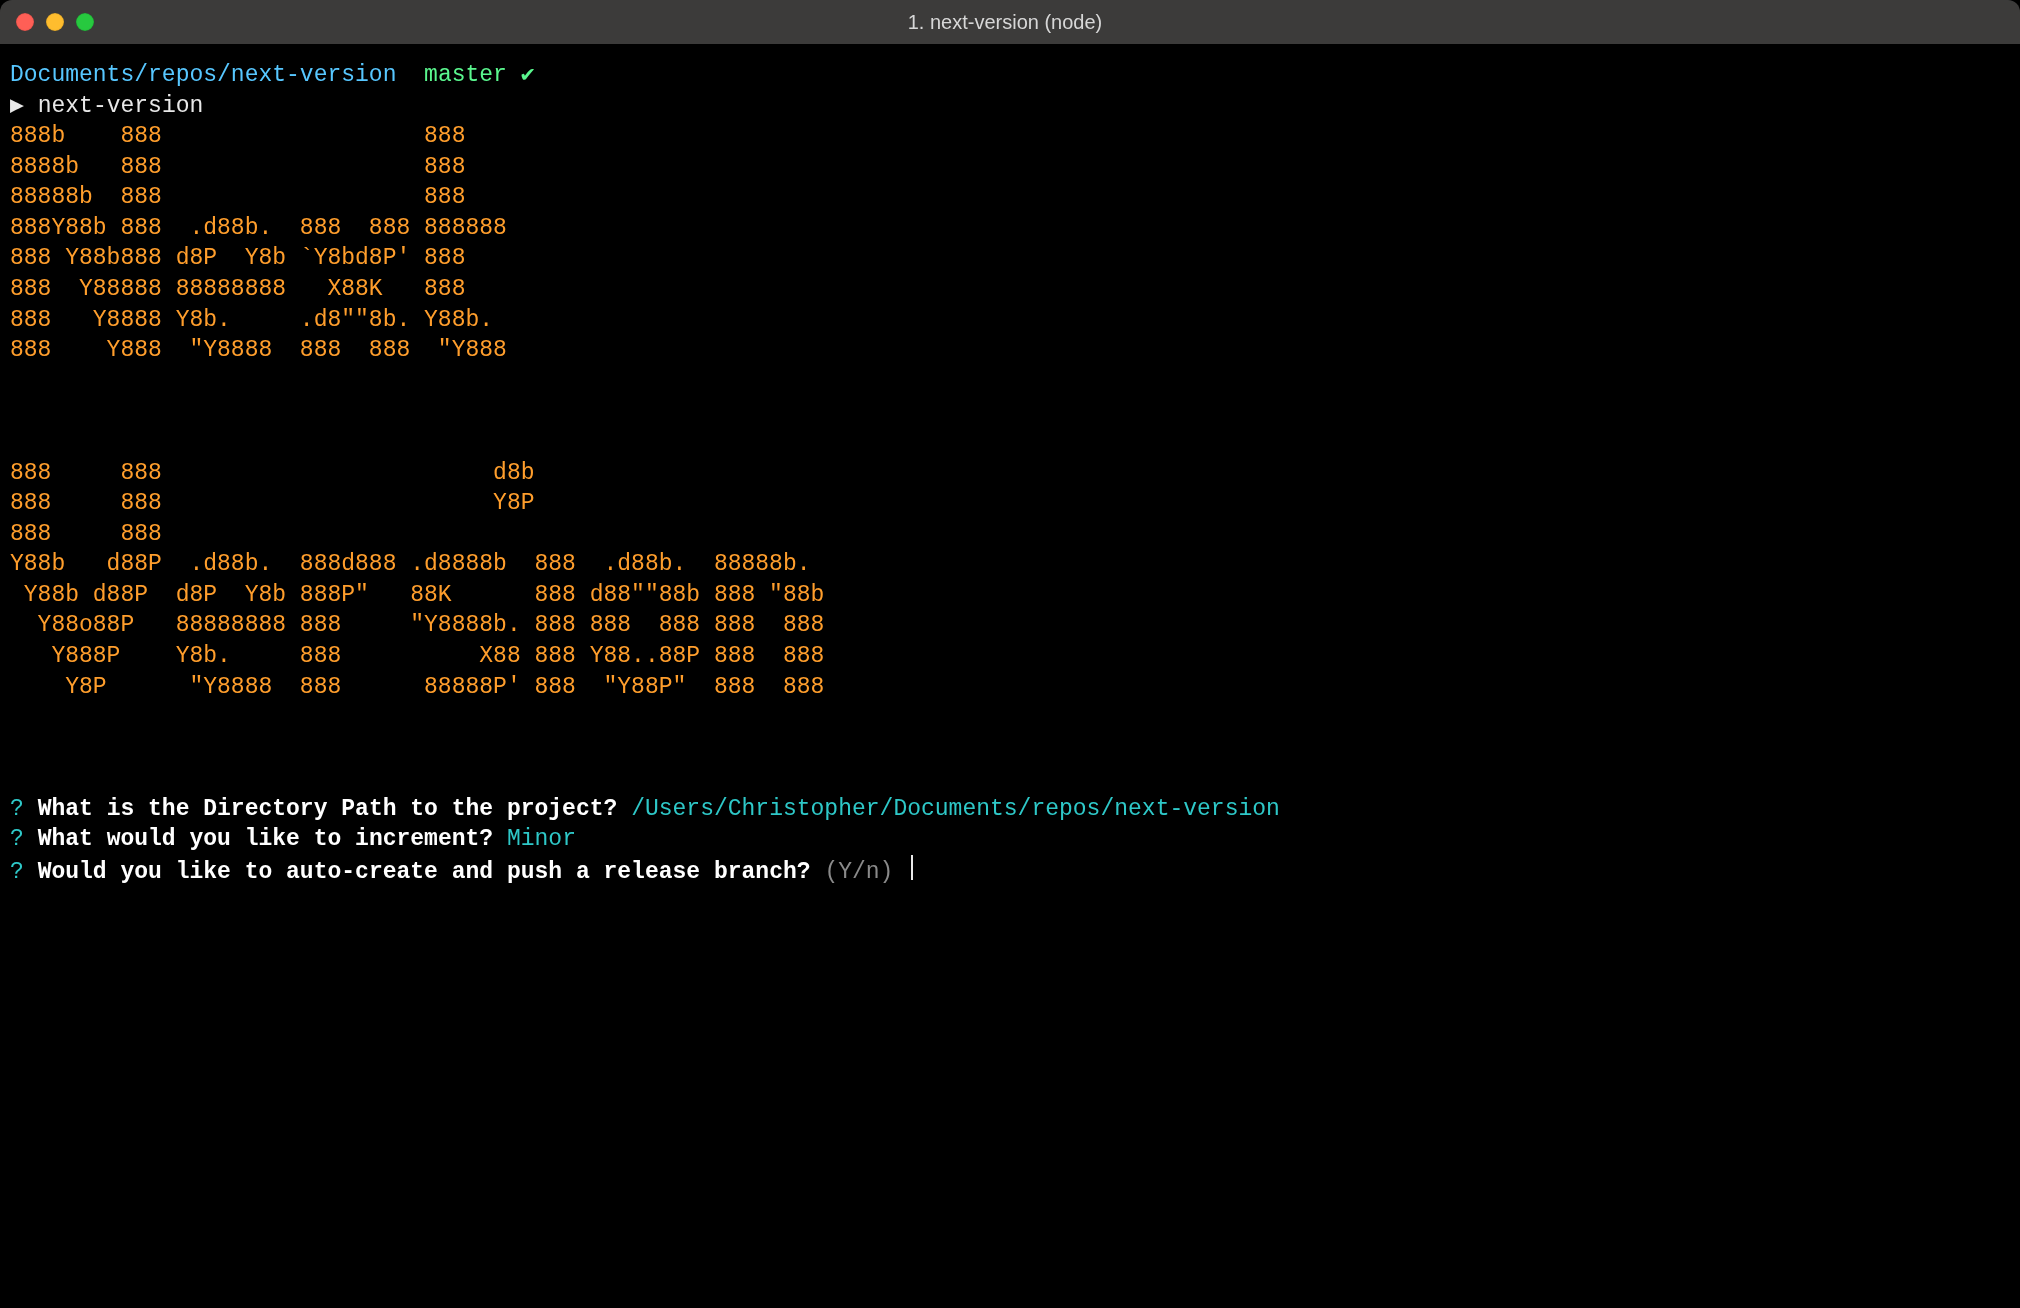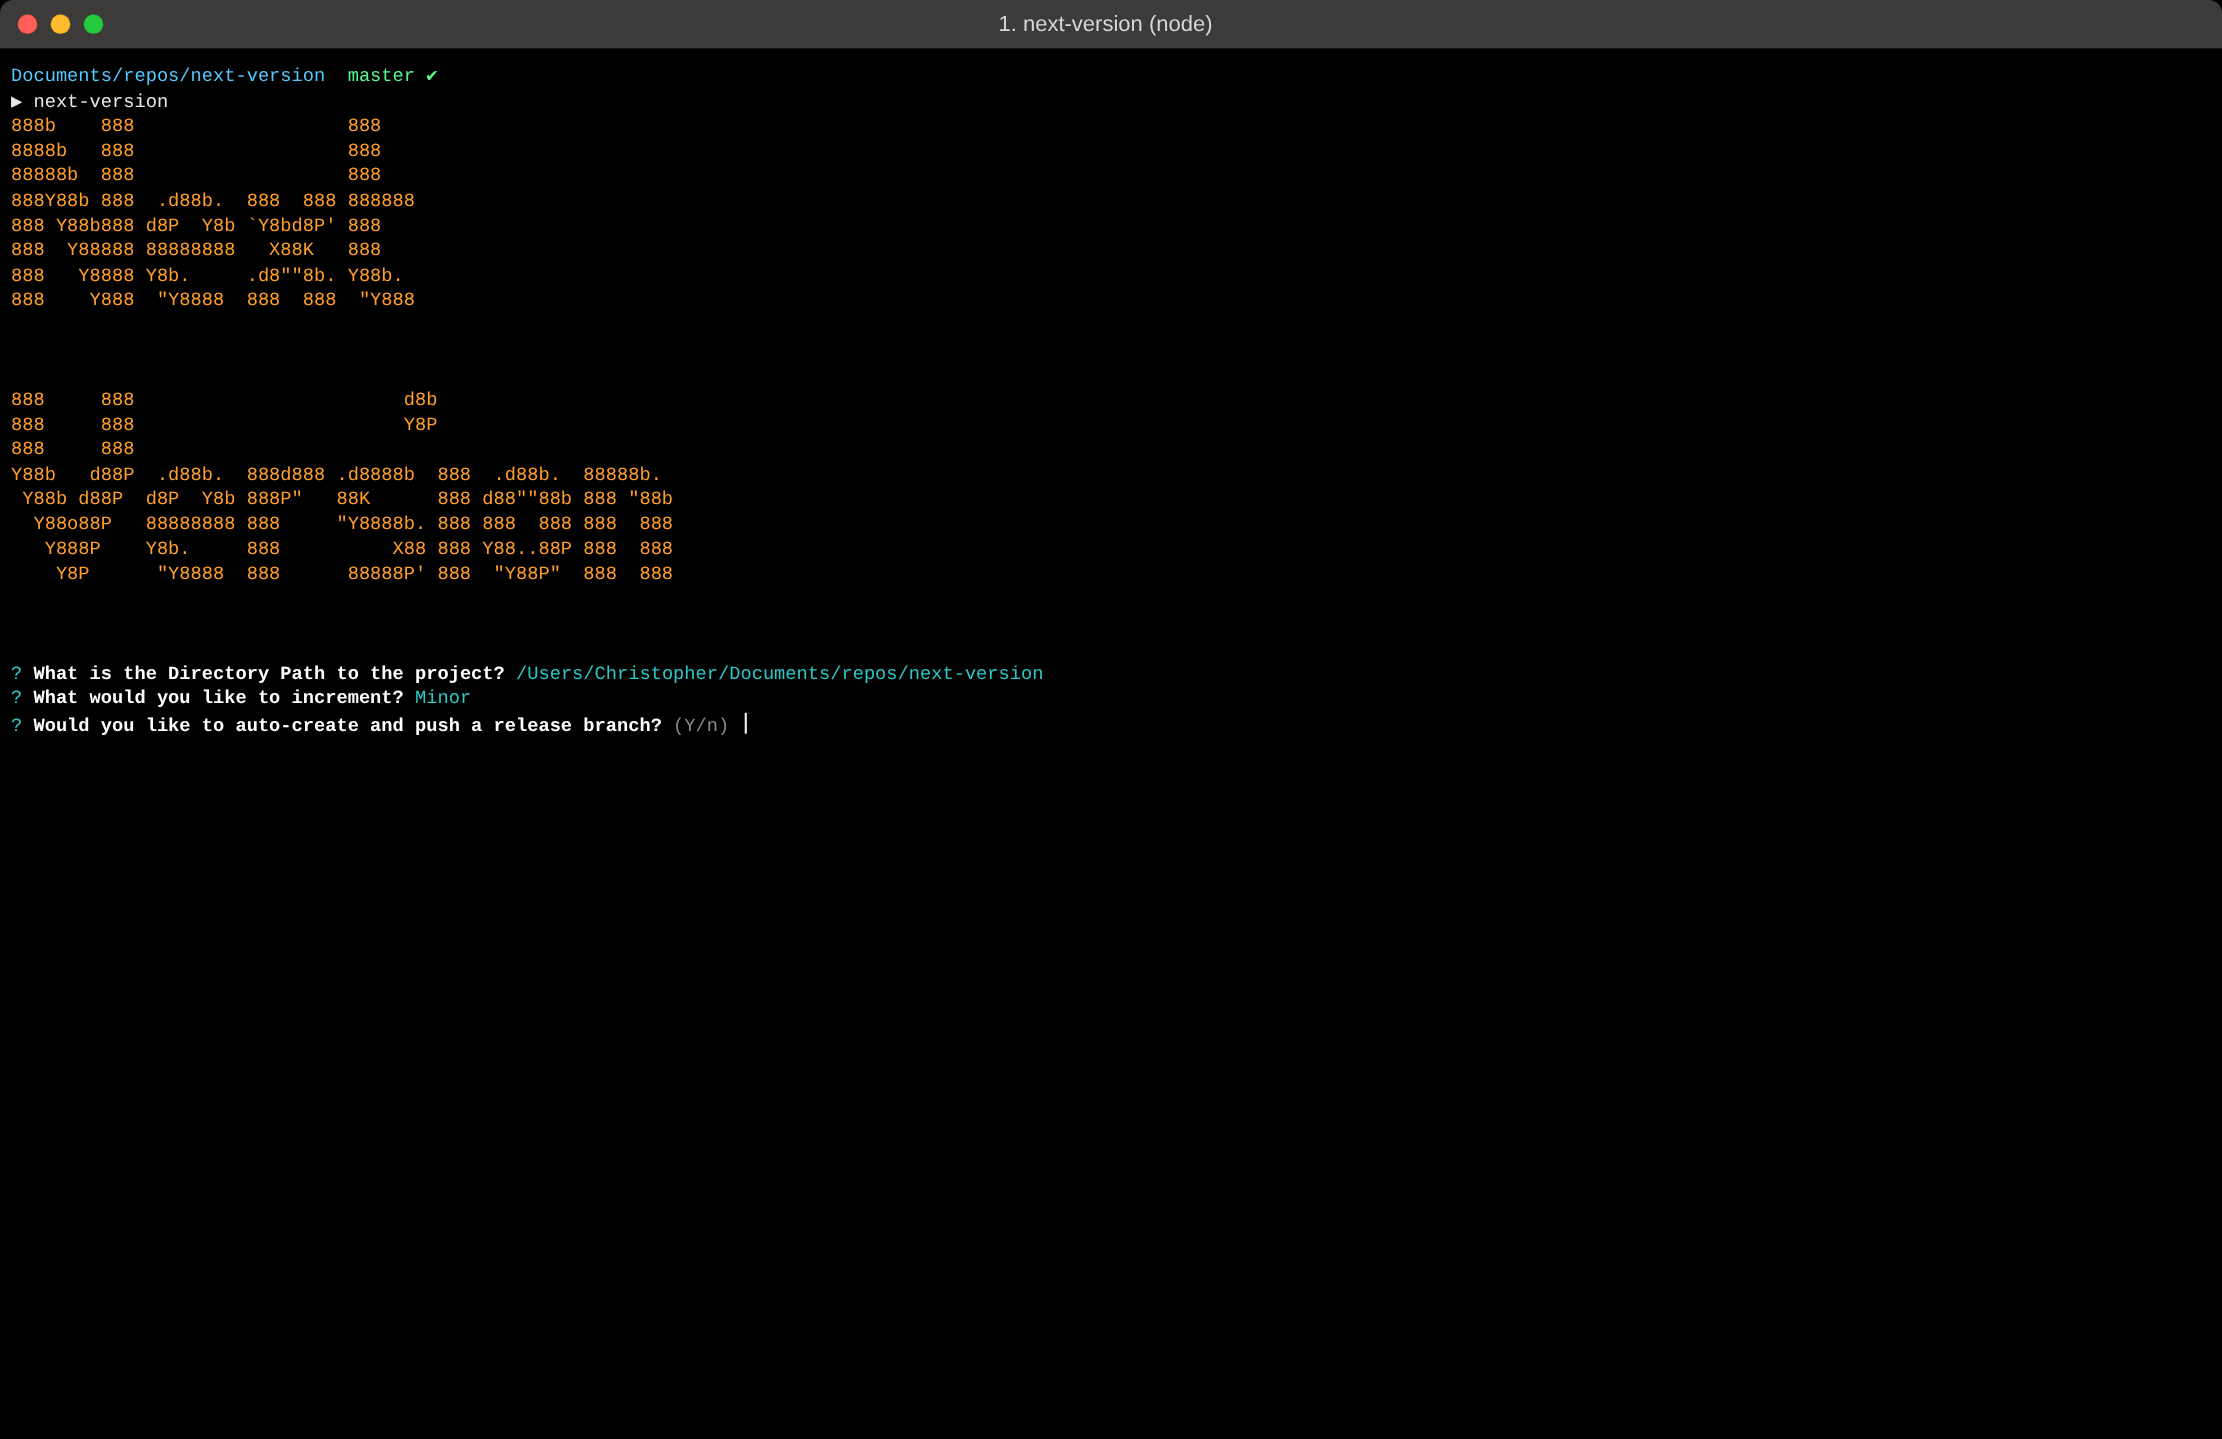--- a/index.html
+++ b/index.html
@@ -51,21 +51,21 @@
     font-size: 20px;
     color: #d7d7d7;
     pointer-events: none;
   }
   .terminal {
     position: absolute;
     top: 44px;
     left: 0; right: 0; bottom: 0;
     background: #000;
     color: #e8e8e8;
-    font-size: 17px;
+    font-size: 23px;
     line-height: 1.33;
     padding: 16px 10px 10px 10px;
     white-space: pre;
     box-sizing: border-box;
   }
   .c-path   { color: #57c7ff; }
   .c-branch { color: #5af78e; }
   .c-check  { color: #5af78e; }
   .c-dim    { color: #8a8a8a; }
   .c-orange { color: #ff9e2c; }

